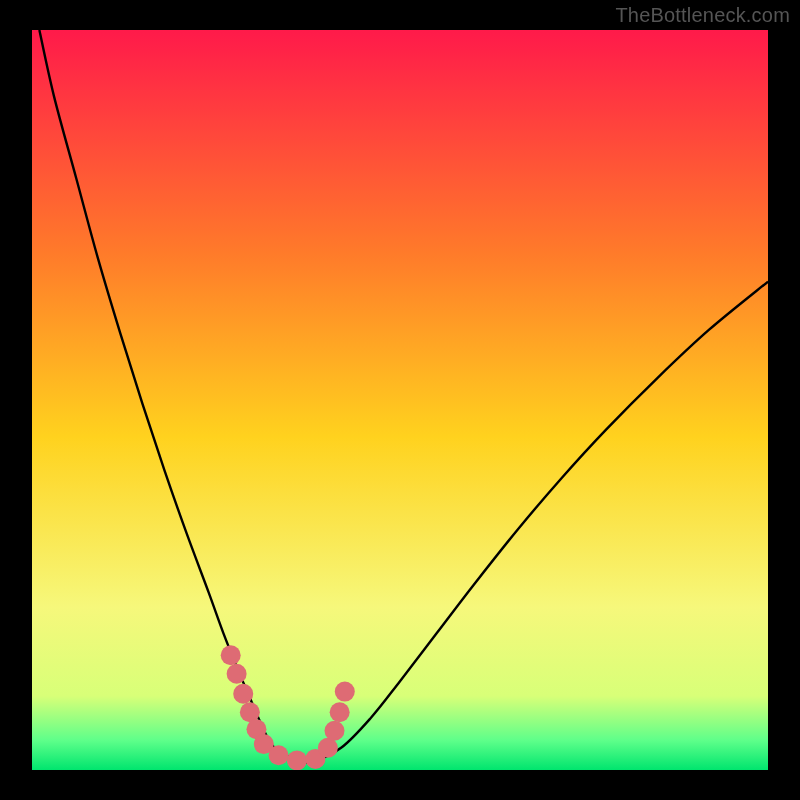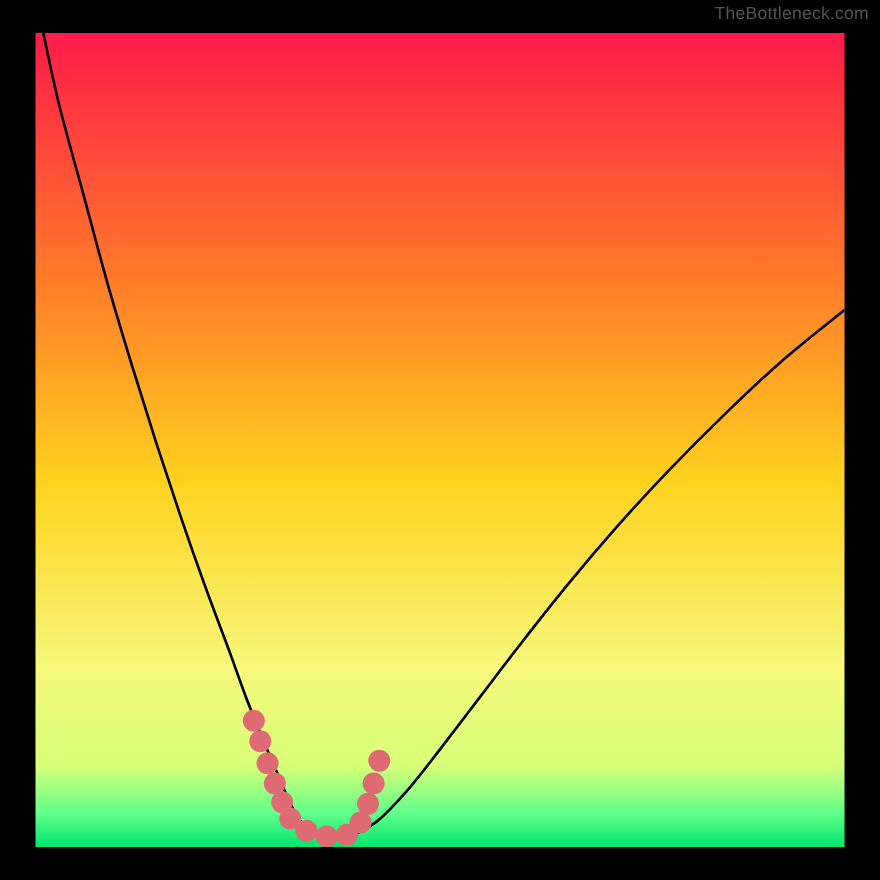--- a/index.html
+++ b/index.html
@@ -14,21 +14,21 @@
   .chart-outer {
     position: relative;
     width: 800px;
     height: 800px;
   }
   .watermark {
     position: absolute;
     top: 4px;
     right: 10px;
     color: #555555;
-    font-size: 16px;
+    font-size: 20px;
     font-weight: 400;
     letter-spacing: 0.2px;
     z-index: 10;
   }
   .plot-frame {
     position: absolute;
     left: 32px;
     top: 30px;
     width: 736px;
     height: 740px;

